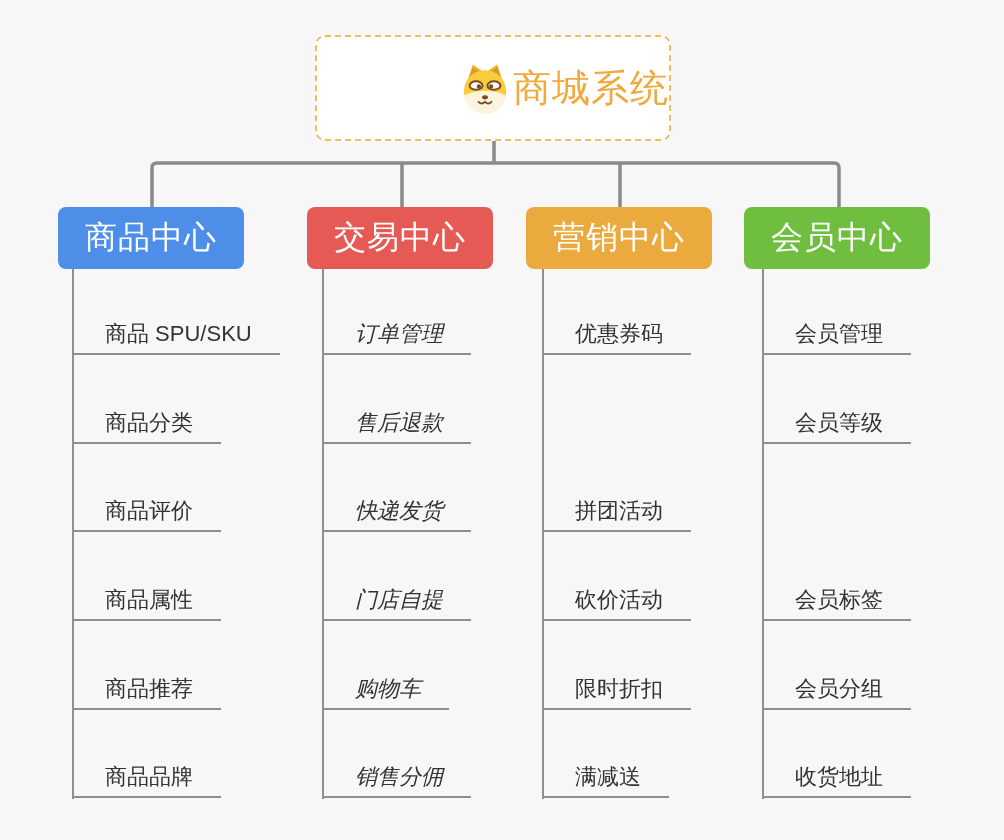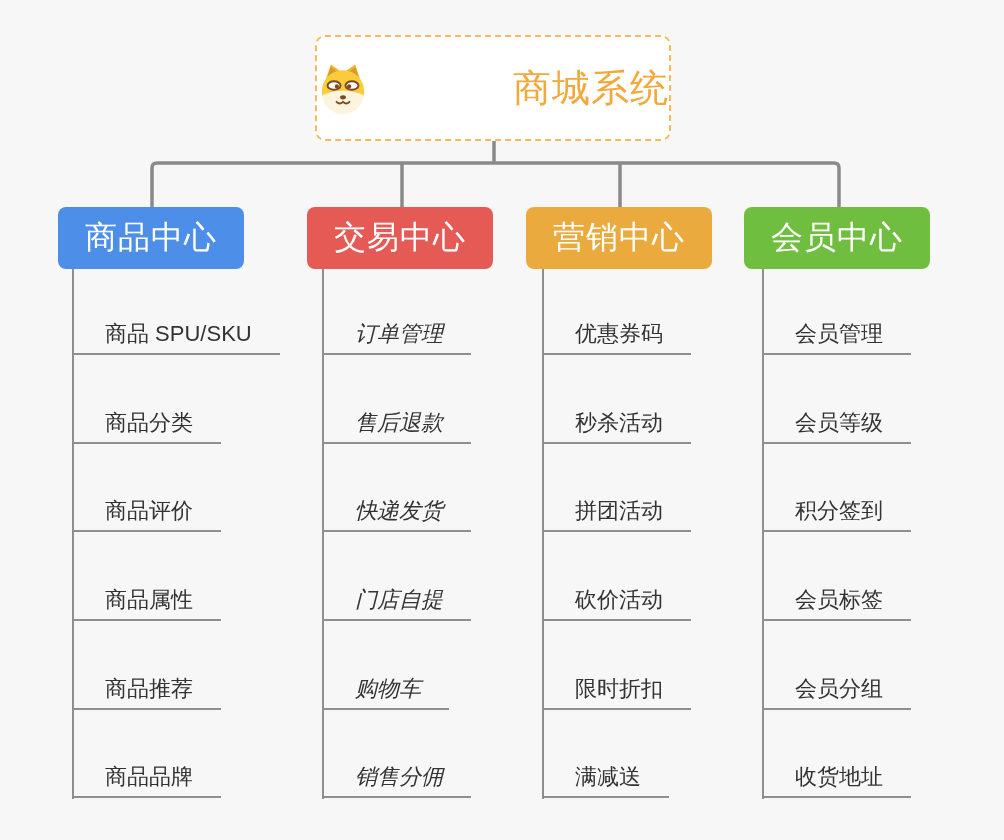--- a/index.html
+++ b/index.html
@@ -19,21 +19,21 @@
   }
   
   .root-node{
     position:absolute;
     left:315px;top:35px;
     width:356px;height:106px;
     background:#ffffff;
     border:2px dashed #f3ba5e;
     border-radius:10px;
     box-sizing:border-box;
-    display:flex;align-items:center;justify-content:space-between;
+    display:flex;align-items:center;justify-content:flex-end;
     gap:2px;
     cursor:default;
   }
   .root-node .icon{display:flex;align-items:center;}
   .root-title{
     font-size:38px;
     color:#f2a93c;
     letter-spacing:1px;
     white-space:nowrap;
   }
@@ -128,26 +128,24 @@
   <div class="leaf col1 row5">商品品牌</div>
 
   <div class="leaf col2 row0">订单管理</div>
   <div class="leaf col2 row1">售后退款</div>
   <div class="leaf col2 row2">快递发货</div>
   <div class="leaf col2 row3">门店自提</div>
   <div class="leaf col2 row4">购物车</div>
   <div class="leaf col2 row5">销售分佣</div>
 
   <div class="leaf col3 row0">优惠券码</div>
-  <div class="leaf col3 row1">秒杀活动</div>
   <div class="leaf col3 row2">拼团活动</div>
   <div class="leaf col3 row3">砍价活动</div>
   <div class="leaf col3 row4">限时折扣</div>
   <div class="leaf col3 row5">满减送</div>
 
   <div class="leaf col4 row0">会员管理</div>
   <div class="leaf col4 row1">会员等级</div>
-  <div class="leaf col4 row2">积分签到</div>
   <div class="leaf col4 row3">会员标签</div>
   <div class="leaf col4 row4">会员分组</div>
   <div class="leaf col4 row5">收货地址</div>
 
 </div>
 
 </body></html>

